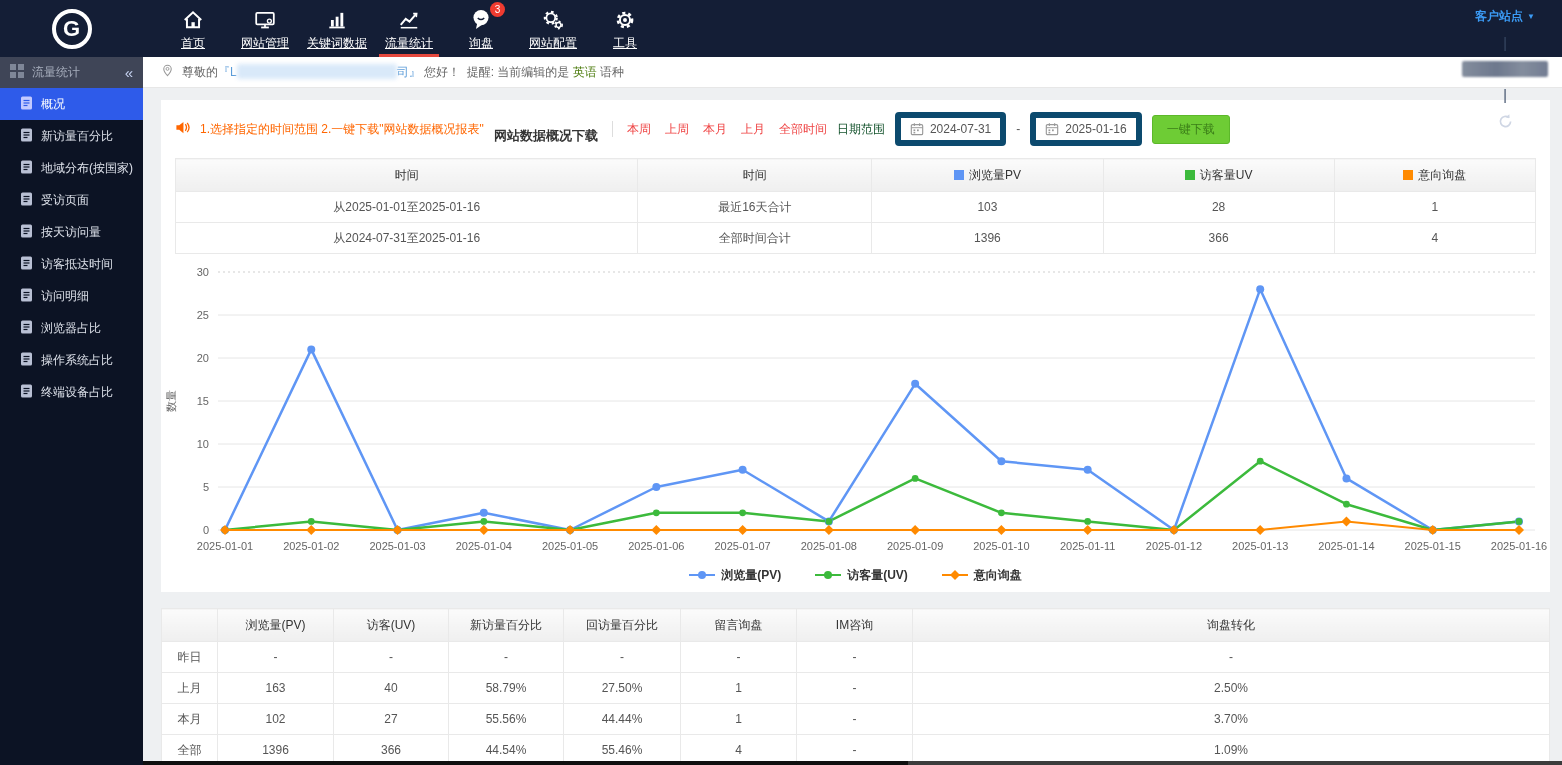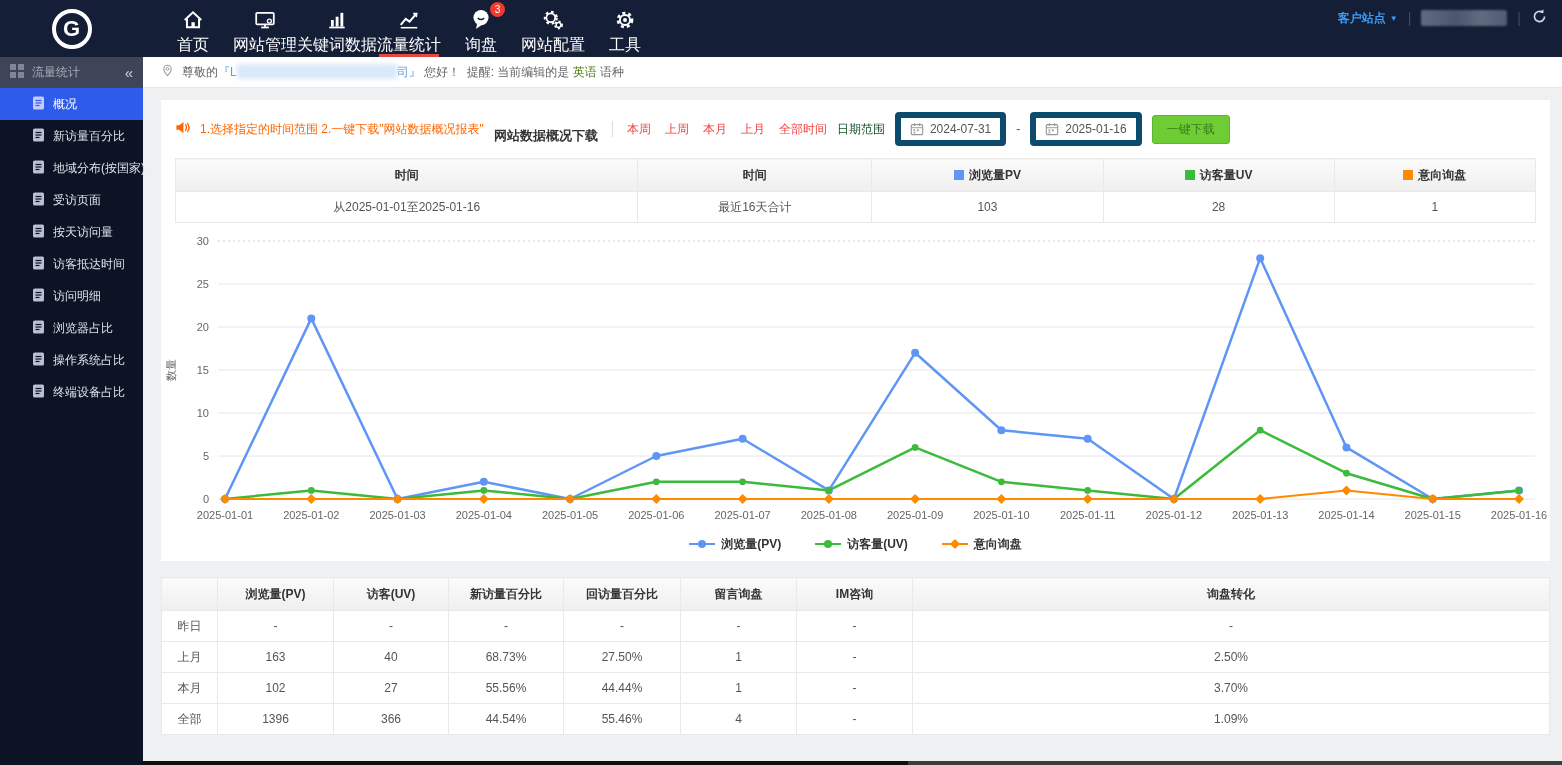--- a/index.html
+++ b/index.html
@@ -6,36 +6,36 @@
   html,body { width:1562px; height:765px; overflow:hidden; }
   body { font-family:"Liberation Sans","DejaVu Sans",sans-serif; background:#eef0f2; position:relative; font-size:12px; color:#555; }
 
   
   .topnav { position:absolute; top:0; left:0; width:1562px; height:57px; background:#141e36; display:flex; align-items:stretch; z-index:20; }
   .logo-wrap { width:143px; display:flex; align-items:center; justify-content:center; }
   .logo-circle { width:40px; height:40px; border:4px solid #fff; border-radius:50%; display:flex; align-items:center; justify-content:center; color:#fff; font-weight:bold; font-size:22px; }
   .nav-tabs { display:flex; margin-left:14px; }
   .nav-tab { position:relative; width:72px; display:flex; flex-direction:column; align-items:center; justify-content:flex-start; padding-top:8px; cursor:pointer; }
   .nav-tab .nicon { height:24px; display:flex; align-items:center; justify-content:center; position:relative; }
-  .nav-tab .nlabel { color:#fff; font-size:16px; margin-top:3px; white-space:nowrap; }
+  .nav-tab .nlabel { color:#fff; font-size:12px; margin-top:3px; white-space:nowrap;text-decoration:underline; }
   .nav-tab.active::after { content:""; position:absolute; bottom:0; left:6px; right:6px; height:3px; background:#e5483e; }
   .badge { position:absolute; top:-6px; right:-12px; min-width:15px; height:15px; border-radius:8px; background:#ef3b30; color:#fff; font-size:10px; display:flex; align-items:center; justify-content:center; padding:0 3px; }
-  .topnav-right { position:absolute; right:14px; top:8px; display:flex; align-items:center; gap:10px; }
+  .topnav-right { position:absolute; right:14px; top:8px; display:flex; align-items:center; gap:10px;flex-direction:column; }
   .site-selector { color:#3b9bf5; font-weight:bold; font-size:12px; display:flex; align-items:center; gap:4px; cursor:pointer; }
   .site-selector .arrow { font-size:8px; }
   .nav-sep { color:#3a4a66; font-size:14px; }
   .redacted-dark { width:86px; height:16px; border-radius:2px; background:linear-gradient(90deg,#6f7a8d,#55617a 40%,#6f7a8d 70%,#5a6680); opacity:.85; filter:blur(1px); }
 
   
   .sidebar { position:absolute; top:57px; left:0; bottom:0; width:143px; background:#0c1324; z-index:10; }
   .sidebar-header { height:31px; background:#3f4557; display:flex; align-items:center; padding:0 10px; gap:8px; color:#a7aebd; }
   .sidebar-header .collapse { margin-left:auto; color:#c6d2f0; font-size:15px; cursor:pointer; }
   .sidebar-section { display:flex; align-items:center; gap:8px; padding:12px 12px 10px 12px; color:#e8eaf0; font-size:13px; cursor:pointer; }
   .sidebar-section .toggle { margin-left:auto; color:#9aa2b5; font-size:14px; }
-  .side-item { height:32px; display:flex; align-items:center; gap:8px; padding-left:32px; color:#dde1ea; font-size:12px; cursor:pointer; white-space:nowrap; }
+  .side-item { height:32px; display:flex; align-items:center; gap:8px; padding-left:20px; color:#dde1ea; font-size:12px; cursor:pointer; white-space:nowrap; }
   .side-item.active { background:#2e5bea; color:#fff; }
 
   
   .main { position:absolute; left:143px; top:57px; right:0; bottom:0; background:#eef0f2; overflow:hidden; }
   .notice { height:31px; background:#fff; border-bottom:1px solid #e7e7e7; display:flex; align-items:center; padding-left:18px; gap:8px; color:#666; }
   .notice .bracket { color:#5a9bd8; }
   .redacted-light { display:inline-block; width:160px; height:15px; vertical-align:-3px; border-radius:2px; background:#d9e9f9; filter:blur(2px); }
   .notice .lang { color:#4d7c0f; }
 
   .card { background:#fff; margin:12px 12px 0 18px; }
@@ -48,21 +48,21 @@
   .vdiv { width:1px; height:16px; background:#ddd; margin:0 4px; }
   .quick-links { display:flex; gap:14px; color:#ef4444; }
   .quick-links span { cursor:pointer; }
   .drange-label { color:#14532d; }
   .date-box { display:flex; align-items:center; gap:6px; border:6px solid #0c4a6e; border-radius:4px; background:#fff; padding:4px 9px; color:#555; cursor:pointer; }
   .btn-green { background:#6ecc35; border:1px solid #5cb82a; border-radius:3px; color:#3a7d18; padding:5px 14px; font-size:12px; cursor:pointer; }
 
   
   table { border-collapse:collapse; width:calc(100% - 28px); margin:2px 14px 0 14px; table-layout:fixed; }
   th,td { border:1px solid #e9e9e9; text-align:center; font-size:12px; }
-  th { background:linear-gradient(#fbfbfb,#efefef); color:#333; font-weight:bold; height:33px; }
+  th { background:linear-gradient(#fbfbfb,#efefef); color:#333; font-weight:normal; height:33px; }
   td { height:31px; color:#555; background:#fff; }
   .sq { display:inline-block; width:10px; height:10px; margin-right:5px; vertical-align:-1px; }
   .bottom-table { width:100%; margin:0; }
   .bottom-table th:first-child { background:linear-gradient(#fbfbfb,#efefef); }
   .bottom-table td.rowlabel { color:#555; }
 
   
   .chart-wrap { position:relative; margin-top:8px; }
   #chart-svg { display:block; width:1389px; height:300px; }
   .chart-legend { display:flex; justify-content:center; gap:34px; align-items:center; height:30px; padding-bottom:4px; }
@@ -359,20 +359,27 @@
           <th><span class="sq" style="background: rgb(255, 138, 0);"></span><span>意向询盘</span></th>
         </tr>
       </thead>
       <tbody>
         <tr>
           <td>从2025-01-01至2025-01-16</td>
           <td>最近16天合计</td>
           <td>103</td>
           <td>28</td>
           <td>1</td>
+        </tr>
+        <tr>
+          <td>从2024-07-31至2025-01-16</td>
+          <td>全部时间合计</td>
+          <td>1396</td>
+          <td>366</td>
+          <td>4</td>
         </tr>
       </tbody>
     </table>
 
     <div class="chart-wrap">
       <svg id="chart-svg" viewBox="0 0 1389 300">
           <g>
             <line x1="57" y1="268" x2="1374" y2="268" stroke="#e6e6e6" stroke-width="1"></line>
             <line x1="57" y1="225" x2="1374" y2="225" stroke="#e6e6e6" stroke-width="1"></line>
             <line x1="57" y1="182" x2="1374" y2="182" stroke="#e6e6e6" stroke-width="1"></line>
@@ -525,21 +532,21 @@
           <td>-</td>
           <td>-</td>
           <td>-</td>
           <td>-</td>
           <td>-</td>
         </tr>
         <tr>
           <td class="rowlabel">上月</td>
           <td>163</td>
           <td>40</td>
-          <td>68.73%</td>
+          <td>58.79%</td>
           <td>27.50%</td>
           <td>1</td>
           <td>-</td>
           <td>2.50%</td>
         </tr>
         <tr>
           <td class="rowlabel">本月</td>
           <td>102</td>
           <td>27</td>
           <td>55.56%</td>

